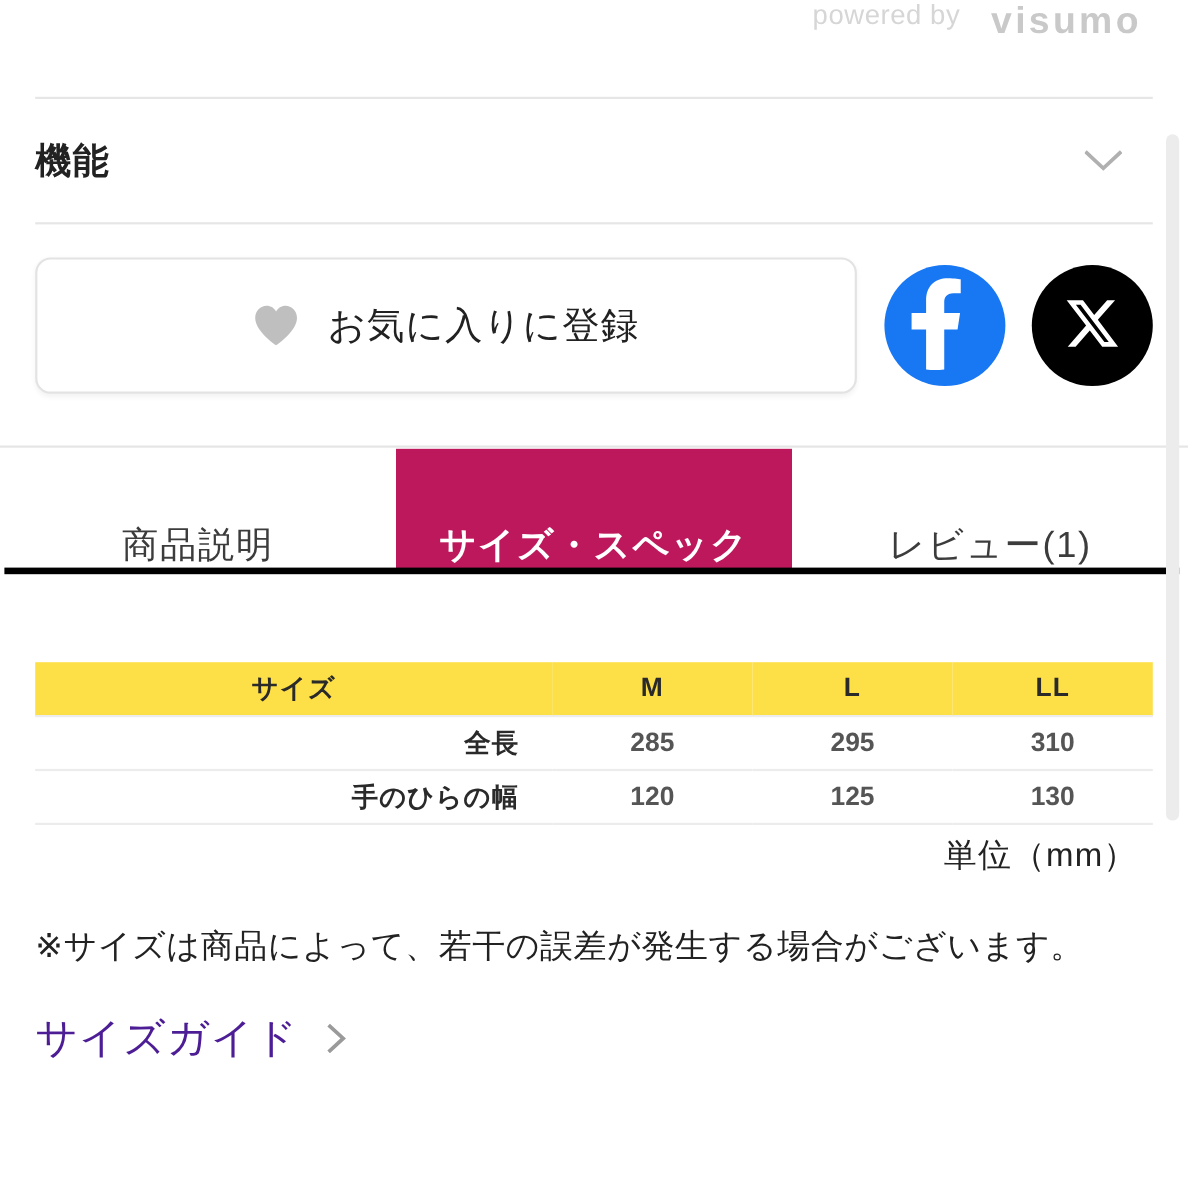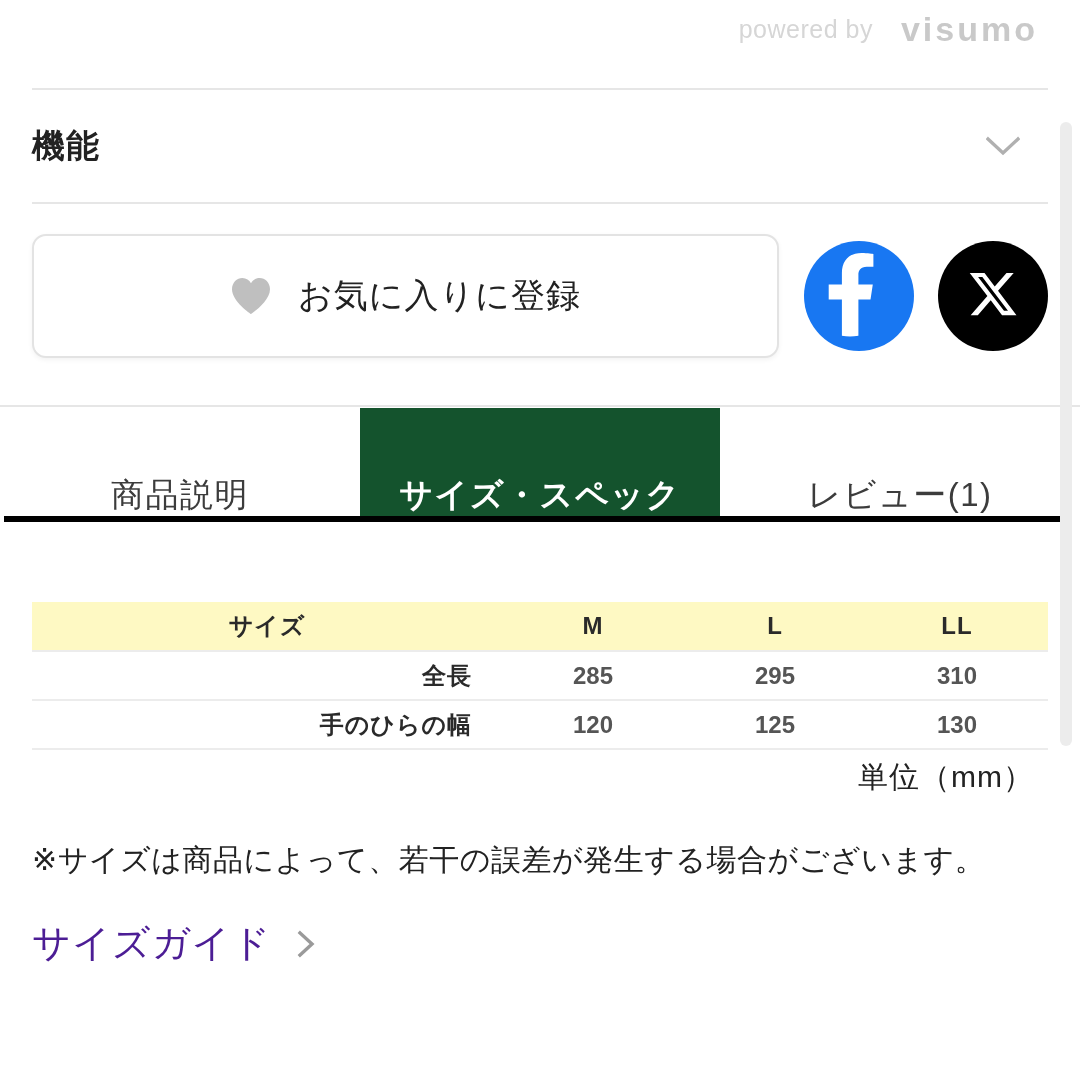--- a/index.html
+++ b/index.html
@@ -15,21 +15,20 @@
     font-family: "Liberation Sans", "DejaVu Sans", sans-serif;
     color: #222222;
     position: relative;
     -webkit-font-smoothing: antialiased;
   }
 
   
   .powered-bar {
     height: 58px;
     display: flex;
-    align-items: center;
     justify-content: flex-end;
     padding-right: 42px;
     box-sizing: border-box;
   }
   .powered-label {
     font-size: 25px;
     color: #d6d6d6;
     letter-spacing: 0.5px;
     margin-right: 28px;
   }
@@ -157,21 +156,21 @@
     display: flex;
     align-items: flex-end;
     justify-content: center;
     font-size: 33px;
     color: #3c3c3c;
     letter-spacing: 1.5px;
     cursor: pointer;
     box-sizing: border-box;
   }
   .tab.active {
-    background: #14532d;
+    background: #be185d;
     color: #ffffff;
     font-weight: 700;
   }
   .tabs-underline {
     position: absolute;
     left: 4px;
     top: 516px;
     width: 1068px;
     height: 6px;
     background: #000000;
@@ -187,21 +186,21 @@
     table-layout: fixed;
   }
   .spec-table th,
   .spec-table td {
     text-align: center;
     font-weight: bold;
     padding: 0;
     height: 49px;
     box-sizing: border-box;
   }
-  .spec-table thead tr { background: #fef9c3; }
+  .spec-table thead tr { background: #fde047; }
   .spec-table thead th {
     font-size: 24px;
     font-weight: 700;
     color: #2a2a2a;
     letter-spacing: 1px;
   }
   .spec-table tbody tr { border-top: 2px solid #ececec; }
   .spec-table tbody tr:last-child { border-bottom: 2px solid #ececec; }
   .spec-table tbody th {
     font-size: 24px;

